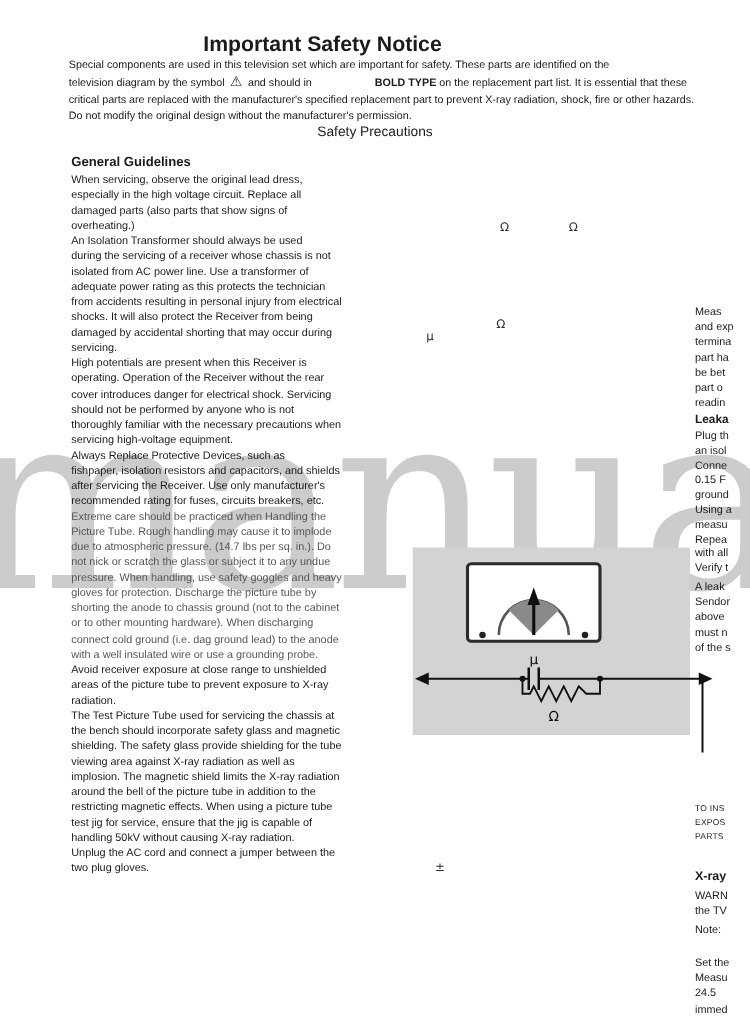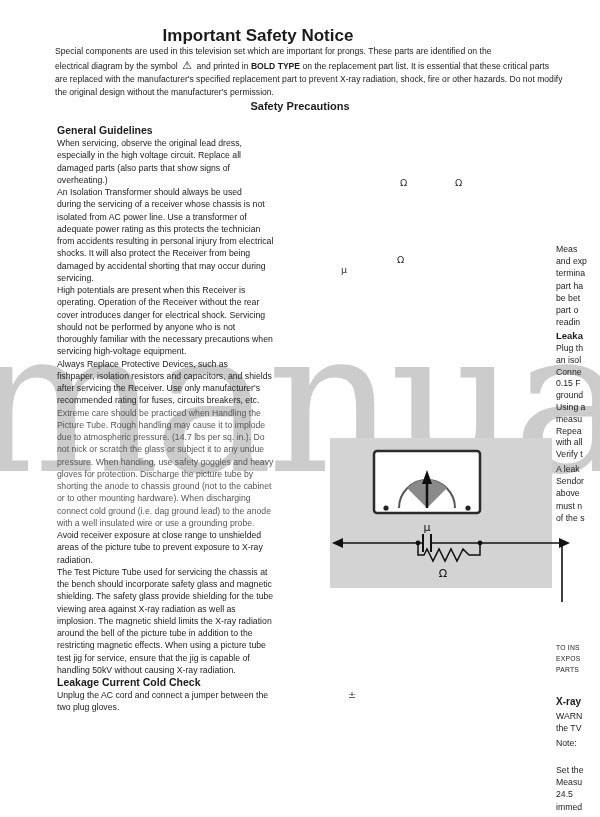--- a/index.html
+++ b/index.html
@@ -11,23 +11,23 @@
   .watermark {
     position:absolute; left:-30px; top:302px; z-index:0;
     font-family:"DejaVu Serif", serif; font-size:200px; line-height:1;
     color:#cccccc; letter-spacing:-6px; white-space:nowrap; user-select:none;
   }
   .title { left:0; top:26px; width:516px; text-align:center;
     font-size:17px; font-weight:700; z-index:2; }
   .intro1 { left:55px; top:45px; width:505px; font-size:8.6px; line-height:12px; z-index:2; }
   .intro2 { left:55px; top:60px; width:508px; font-size:8.6px; line-height:12.8px; z-index:2; }
   .warn { font-family:"DejaVu Sans", sans-serif; font-size:11px; padding:0 2px; }
-  .bold { font-weight:700; }
+  .bold { font-weight:700;margin-left:48px; }
   .h-center { left:0; top:100px; width:600px; text-align:center;
-    font-size:11px; font-weight:700; z-index:2; }
+    font-size:11px; font-weight:400; z-index:2; }
   .leftcol { left:57px; top:124px; width:268px; z-index:2;
     font-size:8.7px; line-height:12.25px; }
   .leftcol .colh { font-size:10.5px; font-weight:700; line-height:13px; }
   .leftcol p { margin:0; white-space:pre-line; }
   .leftcol p.faded { color:#575757; }
   .rc { left:556px; width:60px; z-index:2; font-size:8.7px;
     line-height:12.2px; white-space:pre; overflow:visible; }
   .rc-bold { font-weight:700; font-size:9.5px; }
   .rc-caps { font-size:6.8px; line-height:10.8px; letter-spacing:0.2px; }
   .sym { z-index:2; font-size:9.5px; color:#2e2e2e; font-family:"DejaVu Sans", sans-serif; }
@@ -36,25 +36,25 @@
 </style>
 </head>
 <body>
 
 <div class="page">
 
   <div class="watermark">manuali</div>
 
   <div class="abs title">Important Safety Notice</div>
 
-  <div class="abs intro1">Special components are used in this television set which are important for prongs. These parts are identified on the</div>
+  <div class="abs intro1">Special components are used in this television set which are important for safety. These parts are identified on the</div>
 
-  <div class="abs intro2"><span>electrical diagram by the symbol</span>
+  <div class="abs intro2"><span>television diagram by the symbol</span>
     <span class="warn">⚠</span>
-    <span>and printed in</span>
+    <span>and should in</span>
     <span class="bold">BOLD TYPE</span>
     <span>on the replacement part list. It is essential that these critical parts are replaced with the manufacturer's specified replacement part to prevent X-ray radiation, shock, fire or other hazards. Do not modify the original design without the manufacturer's permission.</span></div>
 
   <div class="abs h-center">Safety Precautions</div>
 
   <div class="abs leftcol">
     <div class="colh">General Guidelines</div>
     <p>When servicing, observe the original lead dress,
 especially in the high voltage circuit. Replace all
 damaged parts (also parts that show signs of
@@ -92,21 +92,20 @@
 radiation.</p>
     <p>The Test Picture Tube used for servicing the chassis at
 the bench should incorporate safety glass and magnetic
 shielding. The safety glass provide shielding for the tube
 viewing area against X-ray radiation as well as
 implosion. The magnetic shield limits the X-ray radiation
 around the bell of the picture tube in addition to the
 restricting magnetic effects. When using a picture tube
 test jig for service, ensure that the jig is capable of
 handling 50kV without causing X-ray radiation.</p>
-    <div class="colh">Leakage Current Cold Check</div>
     <p>Unplug the AC cord and connect a jumper between the
 two plug gloves.</p>
   </div>
 
   <div class="abs rc" style="top:243px;">Meas
 and exp
 termina
 part ha
 be bet
 part o

